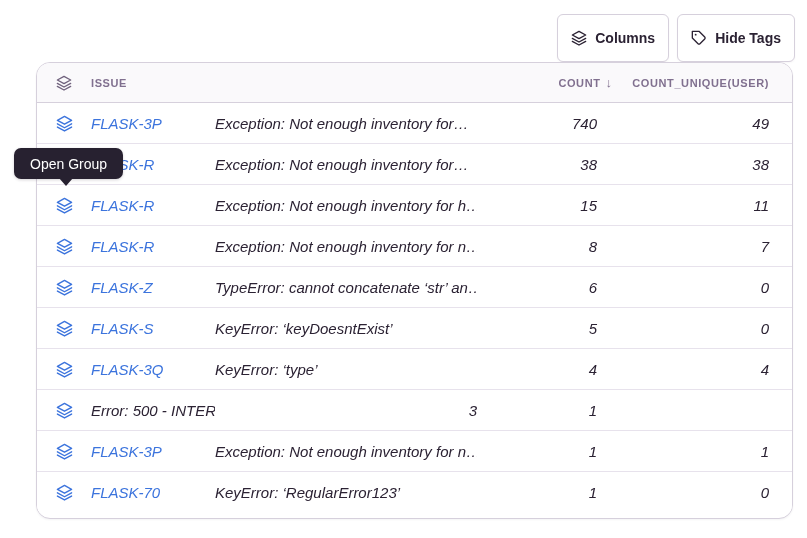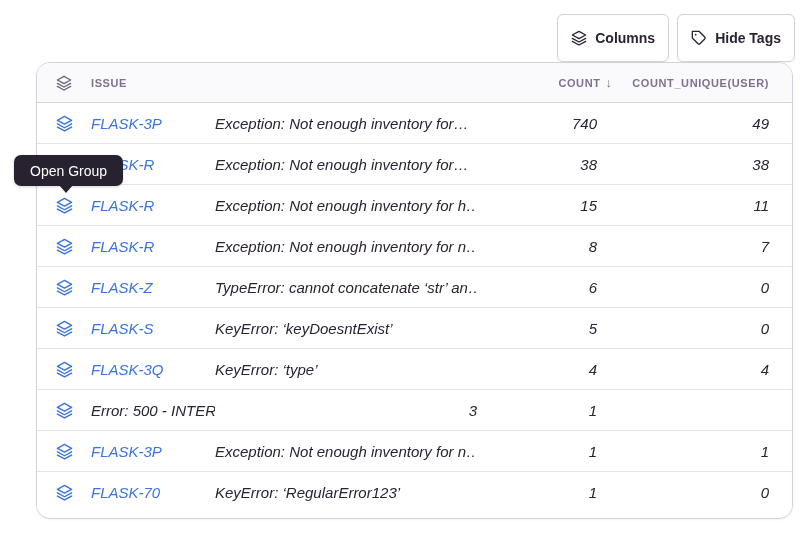--- a/index.html
+++ b/index.html
@@ -107,21 +107,21 @@
     margin-left: 5px;
     margin-right: -15px;
     letter-spacing: 0;
   }
   .th-unique { cursor: pointer; }
 
   
   .tooltip {
     position: absolute;
     left: 14px;
-    top: 155px;
+    top: 148px;
     height: 31px;
     box-sizing: border-box;
     background: #272130;
     color: #ffffff;
     border-radius: 7px;
     display: flex;
     align-items: center;
     padding: 0 16px;
     font-size: 14px;
     z-index: 10;

